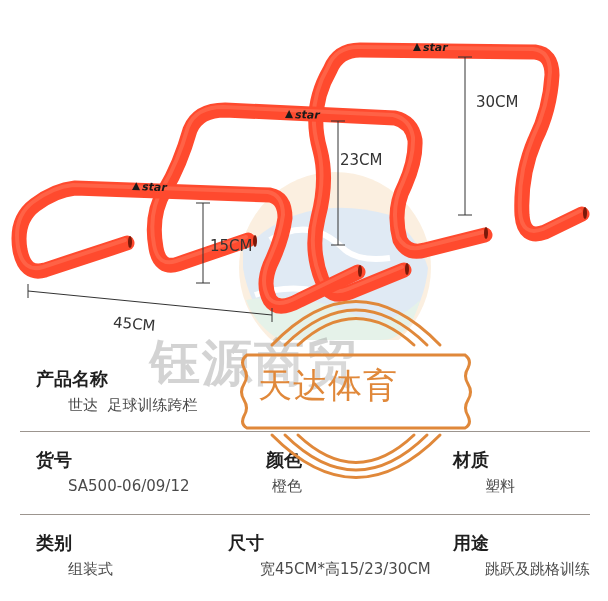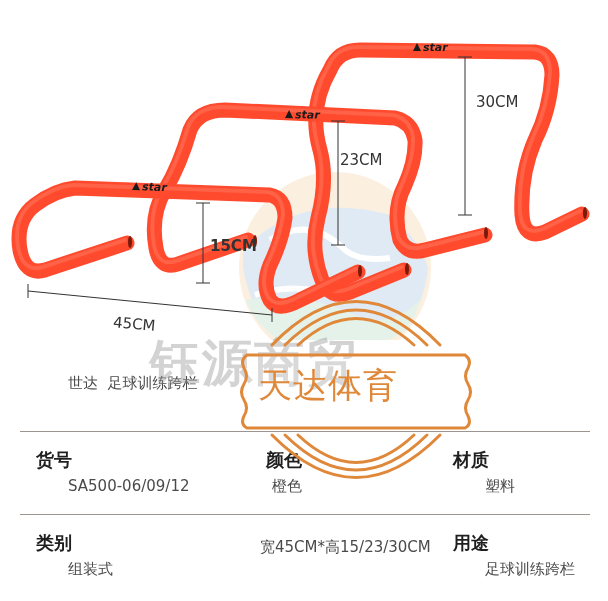--- a/index.html
+++ b/index.html
@@ -124,28 +124,29 @@
       <line x1="196" y1="283" x2="210" y2="283"></line>
 
       <line x1="28" y1="291" x2="272" y2="315"></line>
       <line x1="28" y1="284" x2="28" y2="298"></line>
       <line x1="272" y1="308" x2="272" y2="322"></line>
     </g>
   </svg>
 
   <span class="dim-label" style="left:476px; top:93px;">30CM</span>
   <span class="dim-label" style="left:340px; top:151px;">23CM</span>
-  <span class="dim-label" style="left:210px; top:237px;font-weight:bold;">15CM</span>
+  <span class="dim-label" style="left:210px; top:237px;">15CM</span>
   <span class="dim-label" style="left:113px; top:315px; transform: rotate(5deg);">45CM</span>
 </div>
 
 <div class="spec">
 
   <div class="spec-row" style="top:28px;">
     <div class="spec-cell" style="left:36px;">
+      <div class="spec-label">产品名称</div>
       <div class="spec-value" style="white-space:pre;">世达  足球训练跨栏</div>
     </div>
   </div>
   <div class="divider" style="top:91px;"></div>
 
   <div class="spec-row" style="top:109px;">
     <div class="spec-cell" style="left:36px;">
       <div class="spec-label">货号</div>
       <div class="spec-value">SA500-06/09/12</div>
     </div>
@@ -159,25 +160,26 @@
     </div>
   </div>
   <div class="divider" style="top:174px;"></div>
 
   <div class="spec-row" style="top:192px;">
     <div class="spec-cell" style="left:36px;">
       <div class="spec-label">类别</div>
       <div class="spec-value">组装式</div>
     </div>
     <div class="spec-cell" style="left:228px;">
+      <div class="spec-label">尺寸</div>
       <div class="spec-value">宽45CM*高15/23/30CM</div>
     </div>
     <div class="spec-cell" style="left:453px;">
       <div class="spec-label">用途</div>
-      <div class="spec-value">足球训练跨栏</div>
+      <div class="spec-value">跳跃及跳格训练</div>
     </div>
   </div>
 </div>
 
 <div class="watermark">钰源商贸</div>
 
 <div class="stamp">
   <svg width="608" height="601" viewBox="0 0 608 601" style="position:absolute;left:0;top:0;">
     <g fill="none" stroke="#e0883a" stroke-width="3" stroke-linecap="round">
 

